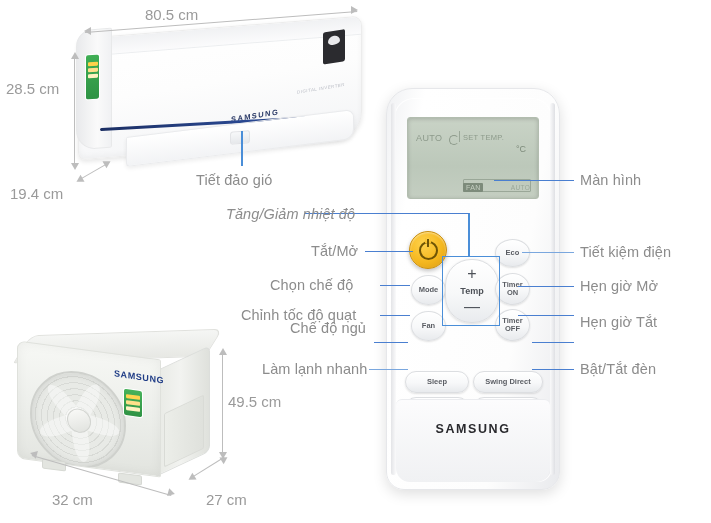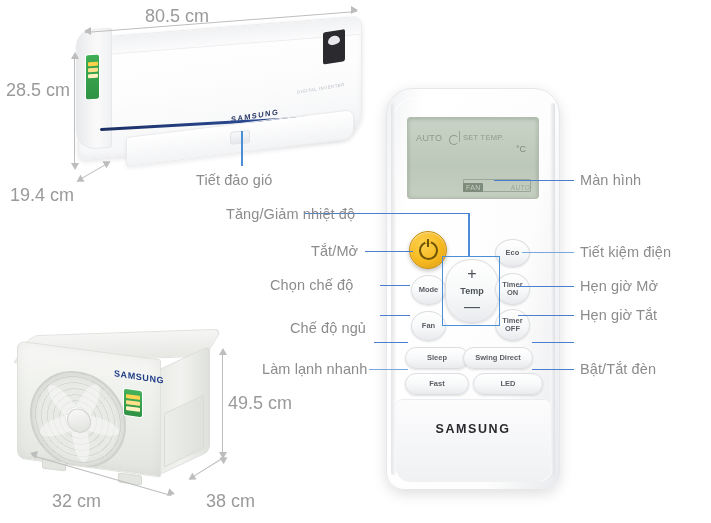--- a/index.html
+++ b/index.html
@@ -14,21 +14,21 @@
   .lbl{
     position:absolute;
     color:#8c8c8c;
     font-size:14.5px;
     white-space:nowrap;
     letter-spacing:.1px;
   }
   .dim{
     position:absolute;
     color:#9a9a9a;
-    font-size:18px;
+    font-size:15px;
     white-space:nowrap;
   }
   .cline{position:absolute;background:#4a7fd0;height:1.4px;}
   .cline.lightblue{background:#7aa7de;}
   .cvert{position:absolute;background:#4a8ed8;width:1.6px;}
 
   
   .indoor{position:absolute;left:78px;top:27px;width:282px;height:148px;}
   .iu-body{
     position:absolute;left:0;top:0;width:282px;height:120px;
@@ -207,21 +207,21 @@
   .btn{
     position:absolute;
     background:linear-gradient(180deg,#ffffff 0%,#f7f8f9 55%,#e8eaed 100%);
     border:1px solid #dcdee1;
     box-shadow:0 1px 2px rgba(0,0,0,.12), inset 0 1px 0 rgba(255,255,255,.9);
     display:flex;align-items:center;justify-content:center;
     color:#5a5d63;font-size:7.5px;text-align:center;line-height:1.05;
     font-weight:bold;
   }
   .btn.round{border-radius:50%;}
-  .btn.pill{border-radius:16px;}
+  .btn.pill{border-radius:16px;margin-top:24px;}
   .btn.power{
     background:radial-gradient(circle at 38% 32%, #ffd24d 0%, #f5b81f 55%, #d99a12 100%);
     border:1px solid #c98f0f;
     box-shadow:0 2px 4px rgba(0,0,0,.25), inset 0 1px 2px rgba(255,255,255,.55);
   }
   .power-glyph{
     width:15px;height:15px;border:2.2px solid #6e5405;border-radius:50%;
     position:relative;
   }
   .power-glyph:after{
@@ -322,21 +322,21 @@
     </div>
     <div class="ou-foot" style="left:28px;top:128px;"></div>
     <div class="ou-foot" style="left:104px;top:142px;"></div>
   </div>
 
   <div class="dim" style="left:52px;top:491px;">32 cm</div>
   <div class="arrow arr-h" style="left:32px;top:455px;width:145px;transform:rotate(16deg);transform-origin:0 0;"></div>
   <div class="ahead" style="left:30px;top:450px;border-top:4px solid transparent;border-bottom:4px solid transparent;border-right:7px solid #bdbdbd;transform:rotate(16deg);"></div>
   <div class="ahead" style="left:168px;top:489px;border-top:4px solid transparent;border-bottom:4px solid transparent;border-left:7px solid #bdbdbd;transform:rotate(16deg);"></div>
 
-  <div class="dim" style="left:206px;top:491px;">38 cm</div>
+  <div class="dim" style="left:206px;top:491px;">27 cm</div>
   <div class="arrow arr-h" style="left:190px;top:478px;width:40px;transform:rotate(-32deg);transform-origin:0 0;"></div>
   <div class="ahead" style="left:188px;top:474px;border-top:4px solid transparent;border-bottom:4px solid transparent;border-right:7px solid #bdbdbd;transform:rotate(-32deg);"></div>
   <div class="ahead" style="left:221px;top:455px;border-top:4px solid transparent;border-bottom:4px solid transparent;border-left:7px solid #bdbdbd;transform:rotate(-32deg);"></div>
 
   <div class="dim" style="left:228px;top:393px;">49.5 cm</div>
   <div class="arrow arr-v" style="left:222px;top:352px;height:103px;"></div>
   <div class="ahead" style="left:218.5px;top:348px;border-left:4px solid transparent;border-right:4px solid transparent;border-bottom:7px solid #bdbdbd;"></div>
   <div class="ahead" style="left:218.5px;top:452px;border-left:4px solid transparent;border-right:4px solid transparent;border-top:7px solid #bdbdbd;"></div>
 
   <div class="remote">
@@ -381,65 +381,66 @@
       <span>Eco</span>
     </div>
     <div class="btn round" style="left:108px;top:184px;width:33px;height:30px;flex-direction:column;">
       <span>Timer</span>
       <span>ON</span>
     </div>
     <div class="btn round" style="left:108px;top:220px;width:33px;height:30px;flex-direction:column;">
       <span>Timer</span>
       <span>OFF</span>
     </div>
-    <div class="btn pill" style="left:76px;top:258px;width:68px;height:20px;">
+    <div class="btn pill" style="left:86px;top:258px;width:68px;height:20px;">
       <span>Swing Direct</span>
     </div>
     <div class="btn pill" style="left:86px;top:284px;width:68px;height:20px;">
       <span>LED</span>
     </div>
 
     <div class="brandbar">
       <div class="brand">SAMSUNG</div>
     </div>
   </div>
 
   <div class="annot-rect" style="left:442px;top:256px;width:56px;height:68px;"></div>
   <div class="cvert" style="left:468px;top:213px;height:44px;"></div>
   <div class="cline" style="left:305px;top:213px;width:164px;"></div>
 
   <div class="lbl" style="left:196px;top:172px;">Tiết đảo gió</div>
   <div class="cvert" style="left:241px;top:131px;height:35px;"></div>
 
-  <div class="lbl" style="left:226px;top:206px;">Tăng/Giảm nhiệt độ</div>
+  <div class="lbl" style="left:226px;top:206px;font-style:italic;">Tăng/Giảm nhiệt độ</div>
 
   <div class="lbl" style="left:311px;top:243px;">Tắt/Mở</div>
   <div class="cline" style="left:365px;top:251px;width:48px;"></div>
 
   <div class="lbl" style="left:270px;top:277px;">Chọn chế độ</div>
   <div class="cline" style="left:380px;top:285px;width:30px;"></div>
 
+  <div class="lbl" style="left:241px;top:307px;">Chỉnh tốc độ quạt</div>
   <div class="cline" style="left:380px;top:315px;width:30px;"></div>
 
   <div class="lbl" style="left:290px;top:320px;">Chế độ ngủ</div>
   <div class="cline" style="left:374px;top:342px;width:34px;"></div>
 
   <div class="lbl" style="left:262px;top:361px;">Làm lạnh nhanh</div>
   <div class="cline lightblue" style="left:369px;top:369px;width:39px;"></div>
 
   <div class="lbl" style="left:580px;top:172px;">Màn hình</div>
   <div class="cline" style="left:494px;top:180px;width:80px;"></div>
 
   <div class="lbl" style="left:580px;top:244px;">Tiết kiệm điện</div>
   <div class="cline lightblue" style="left:522px;top:252px;width:52px;"></div>
 
   <div class="lbl" style="left:580px;top:278px;">Hẹn giờ Mở</div>
   <div class="cline" style="left:518px;top:286px;width:56px;"></div>
 
-  <div class="lbl" style="left:580px;top:307px;">Hẹn giờ Tắt</div>
+  <div class="lbl" style="left:580px;top:314px;">Hẹn giờ Tắt</div>
   <div class="cline" style="left:518px;top:315px;width:56px;"></div>
 
   <div class="cline" style="left:532px;top:342px;width:42px;"></div>
 
   <div class="lbl" style="left:580px;top:361px;">Bật/Tắt đèn</div>
   <div class="cline" style="left:532px;top:369px;width:42px;"></div>
 
 </div>
 
 </body></html>

